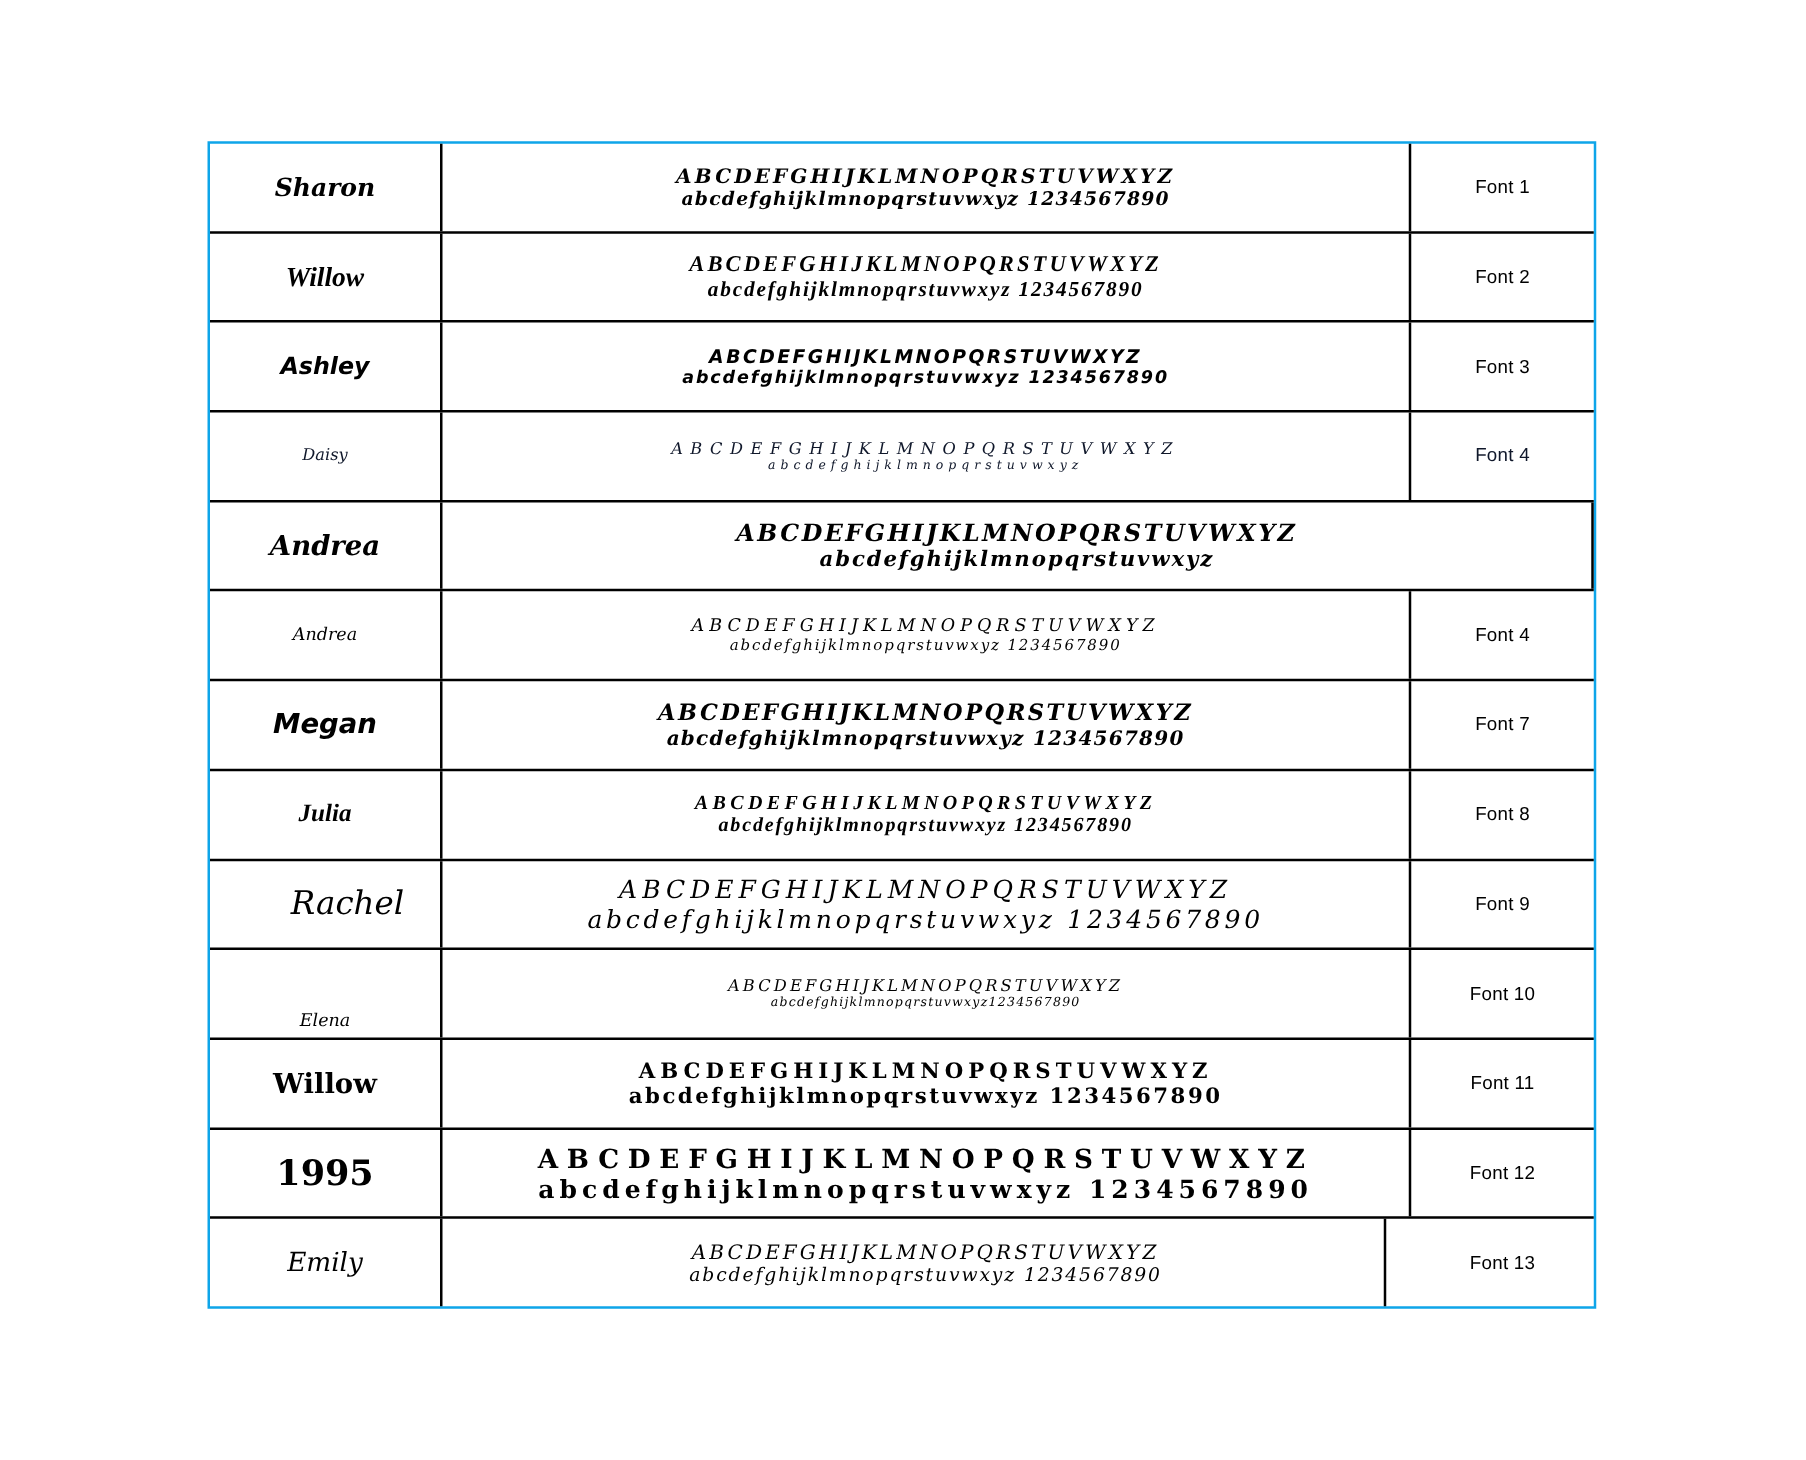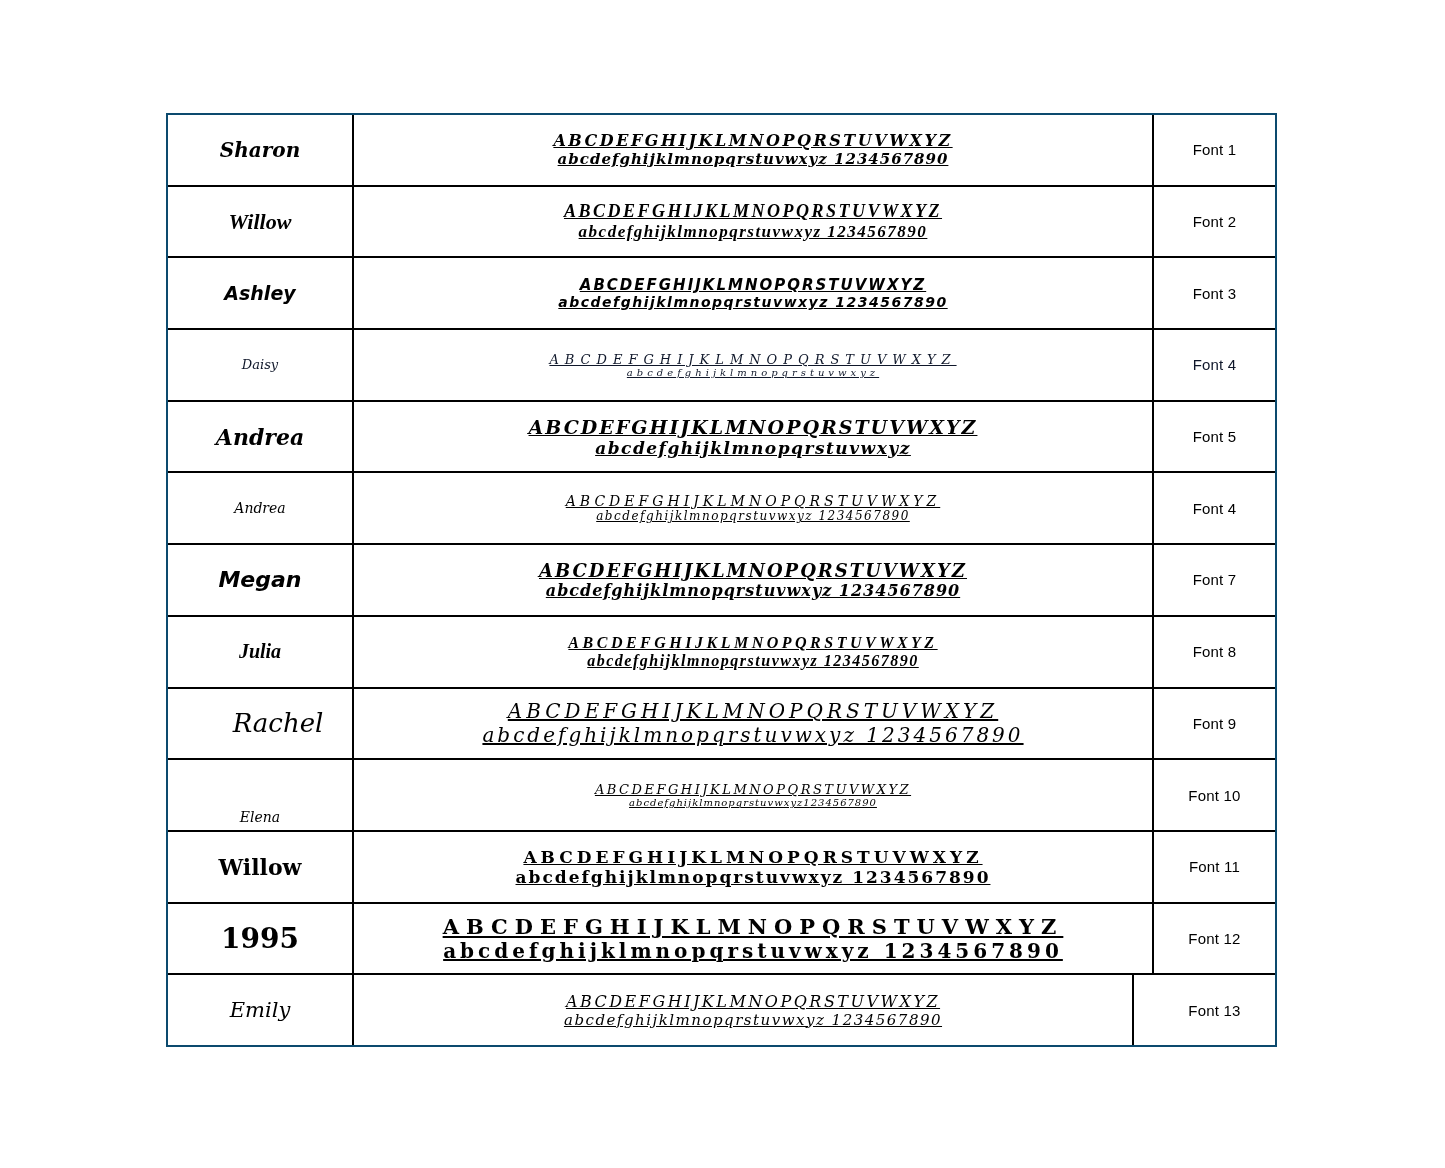--- a/index.html
+++ b/index.html
@@ -8,41 +8,40 @@
     background:#ffffff;
     font-family:"Liberation Sans",sans-serif;
     color:#000;
     position:relative;
     overflow:hidden;
   }
   .font-table{
     position:absolute;
     left:166px;top:113px;
     width:1111px;height:934px;
-    border:2px solid #0c4a6e;
+    border:2px solid #0ea5e9;
     box-sizing:border-box;
     display:flex;flex-direction:column;
     background:#fff;
   }
   .row{flex:1;display:flex;border-bottom:2px solid #000;min-height:0;}
   .row:last-child{border-bottom:none;gap:20px;}
   .cell{box-sizing:border-box;overflow:hidden;}
   .cell-name{
     width:186px;border-right:2px solid #000;
     display:flex;align-items:center;justify-content:center;
   }
   .cell-alpha{
     flex:1;border-right:2px solid #000;
     display:flex;flex-direction:column;align-items:center;justify-content:center;
     line-height:1.35;
-    text-decoration:underline;
   }
   .cell-alpha .u,.cell-alpha .l{white-space:nowrap;}
   .cell-label{
-    width:121px;
+    width:146px;
     display:flex;align-items:center;justify-content:center;
     font:15px "Liberation Sans",sans-serif;
     letter-spacing:.2px;
   }
   
   .f1 .name{font:italic 700 20px "DejaVu Serif",serif;}
   .f1 .u{font:italic 700 16px "DejaVu Serif",serif;letter-spacing:2.5px;}
   .f1 .l{font:italic 700 15px "DejaVu Serif",serif;letter-spacing:1px;}
 
   .f2 .name{font:italic 700 22px "Liberation Serif",serif;}
@@ -139,21 +138,20 @@
     <div class="cell cell-label">Font 4</div>
   </div>
     <div class="row f5">
     <div class="cell cell-name">
       <span class="name">Andrea</span>
     </div>
     <div class="cell cell-alpha">
       <div class="u">ABCDEFGHIJKLMNOPQRSTUVWXYZ</div>
       <div class="l">abcdefghijklmnopqrstuvwxyz</div>
     </div>
-    <div class="cell cell-label">Font 5</div>
   </div>
     <div class="row f6">
     <div class="cell cell-name">
       <span class="name">Andrea</span>
     </div>
     <div class="cell cell-alpha">
       <div class="u">ABCDEFGHIJKLMNOPQRSTUVWXYZ</div>
       <div class="l">abcdefghijklmnopqrstuvwxyz  1234567890</div>
     </div>
     <div class="cell cell-label">Font 4</div>

